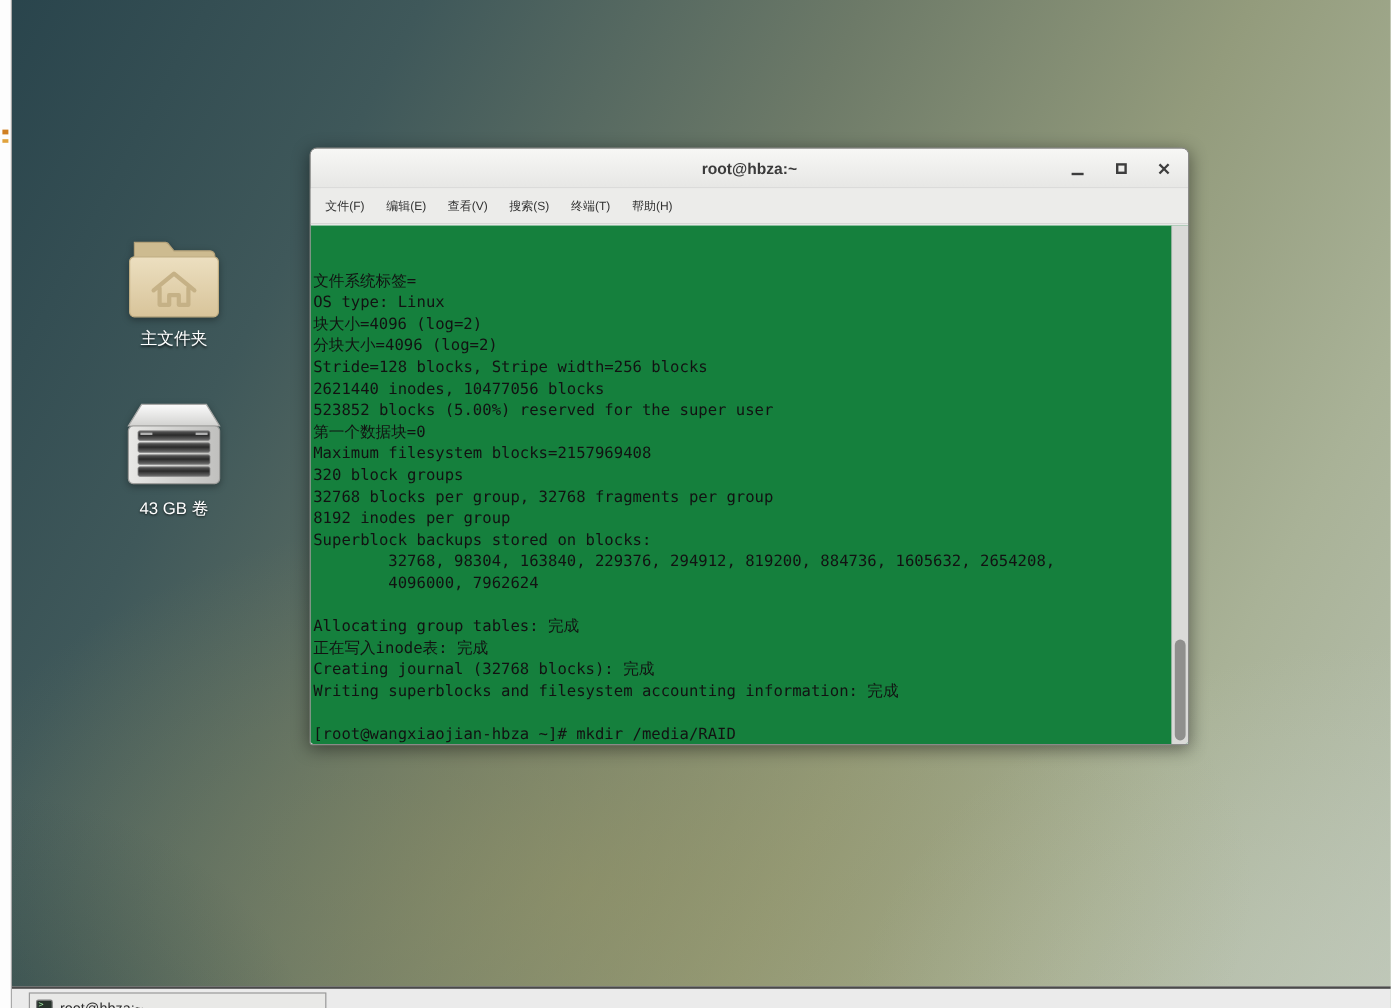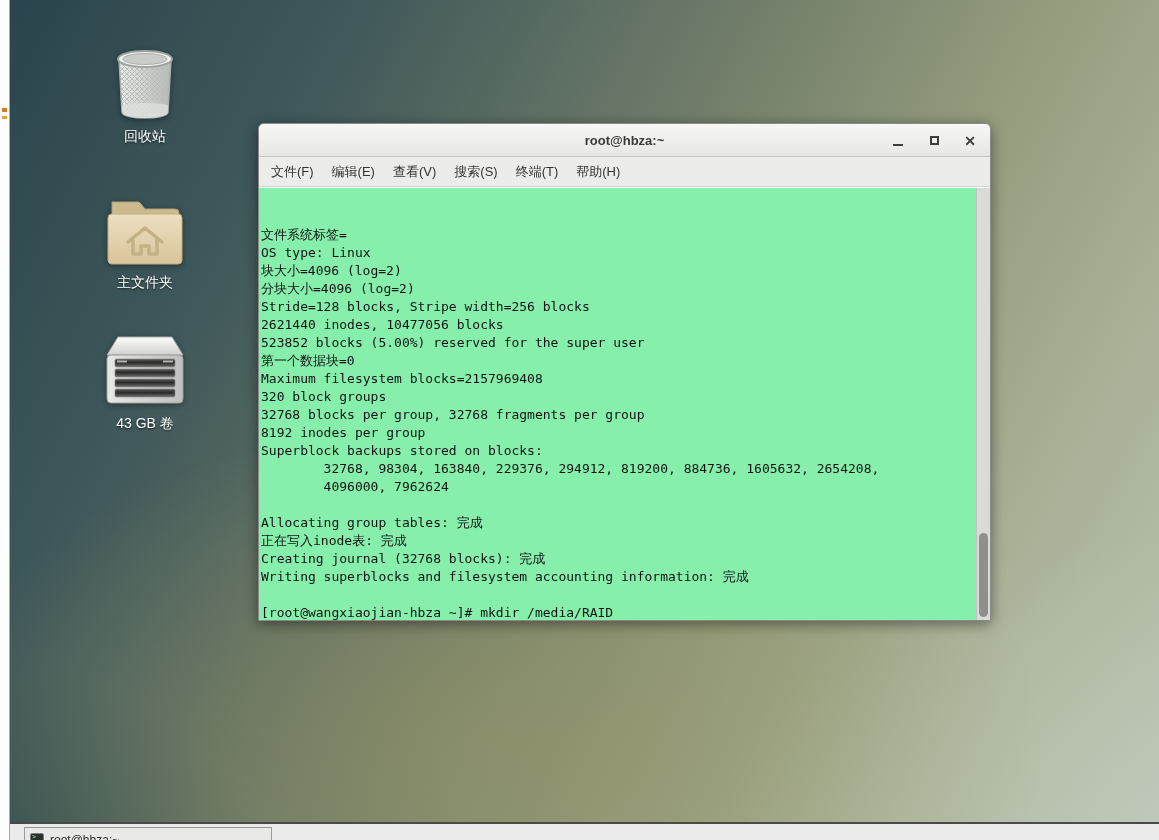--- a/index.html
+++ b/index.html
@@ -58,25 +58,25 @@
   }
   .win-controls { position: absolute; right: 8px; top: 0; height: 33px; display: flex; align-items: center; gap: 12px; }
   .win-btn { width: 24px; height: 24px; display: flex; align-items: center; justify-content: center; }
   .glyph-min { width: 10px; height: 0; border-bottom: 2px solid #3d3d3d; margin-top: 8px; }
   .glyph-max { width: 9px; height: 9px; border: 2px solid #3d3d3d; }
   .glyph-close { color: #3d3d3d; font-size: 14px; font-weight: bold; line-height: 1; }
 
   .menubar {
     height: 30px; background: #ececea; border-bottom: 1px solid #d2d2d0;
     display: flex; align-items: center; padding-left: 3px;
-    font-size: 13px; color: #333;
+    font-size: 10px; color: #333;
   }
   .menu-item { padding: 5px 9px; white-space: nowrap; }
 
-  .term-area { position: absolute; top: 64px; left: 0; right: 0; bottom: 0; background: #86efac; border-radius: 0 0 2px 2px; padding-left: 24px; }
+  .term-area { position: absolute; top: 64px; left: 0; right: 0; bottom: 0; background: #15803d; border-radius: 0 0 2px 2px; padding-left: 24px; }
   .term-screen {
     position: absolute; left: 2px; top: 2px; right: 15px; bottom: 0;
     font-family: "DejaVu Sans Mono", monospace; font-size: 13px; line-height: 18px;
     color: #121212; white-space: pre; overflow: hidden;
   }
   .term-line { height: 18px; }
   .scrollbar {
     position: absolute; right: 0; top: 0; bottom: 0; width: 14px;
     background: #dadad8; border-left: 1px solid #c3c3c1; border-radius: 0 0 2px 0;
   }
@@ -104,40 +104,20 @@
     content: ">"; position: absolute; left: 1px; top: -1px;
     color: #9fe29f; font-size: 7px; font-family: "DejaVu Sans Mono", monospace;
   }
   .task-label { white-space: nowrap; position: relative; top: 1px; }
 </style>
 </head>
 <body>
 
 <div class="desktop">
 
-  <div class="desk-icon icon-trash">
-    <svg class="glyph" width="66" height="80" viewBox="0 0 66 80">
-      <defs>
-        <pattern id="mesh" width="5" height="5" patternUnits="userSpaceOnUse">
-          <path d="M0,5 L5,0 M0,0 L5,5" stroke="#b9bcb9" stroke-width="1" fill="none"></path>
-        </pattern>
-        <linearGradient id="basketg" x1="0" y1="0" x2="1" y2="0">
-          <stop offset="0" stop-color="#e9ebe9"></stop>
-            <stop offset="0.5" stop-color="#cfd3cf"></stop>
-            <stop offset="1" stop-color="#b7bbb7"></stop>
-        </linearGradient>
-      </defs>
-      <path d="M7,16 C7,12 59,12 59,16 L56,68 C56,76 10,76 10,68 Z" fill="url(#basketg)" stroke="#a7aaa7" stroke-width="1.5"></path>
-      <path d="M7,16 C7,12 59,12 59,16 L56,68 C56,76 10,76 10,68 Z" fill="url(#mesh)"></path>
-      <path d="M10,62 C10,58 56,58 56,62 L56,68 C56,76 10,76 10,68 Z" fill="#dee0de" opacity="0.8"></path>
-      <ellipse cx="33" cy="15" rx="27" ry="8" fill="#eef0ee" stroke="#9fa29f" stroke-width="2"></ellipse>
-      <ellipse cx="33" cy="15" rx="22" ry="5.5" fill="#c9cdc9" stroke="#aeb1ae" stroke-width="1"></ellipse>
-    </svg>
-    <div class="lbl">回收站</div>
-  </div>
 
   <div class="desk-icon icon-home">
     <svg class="glyph" width="82" height="74" viewBox="0 0 82 74">
       <defs>
         <linearGradient id="foldg" x1="0" y1="0" x2="0" y2="1">
           <stop offset="0" stop-color="#ecdfc0"></stop>
             <stop offset="1" stop-color="#d8c49a"></stop>
         </linearGradient>
       </defs>
       <path d="M8,6 h26 a4,4 0 0 1 3,2 l4,5 h30 a4,4 0 0 1 4,4 v40 h-67 z" fill="#cdbb90" stroke="#b3a179" stroke-width="1"></path>

